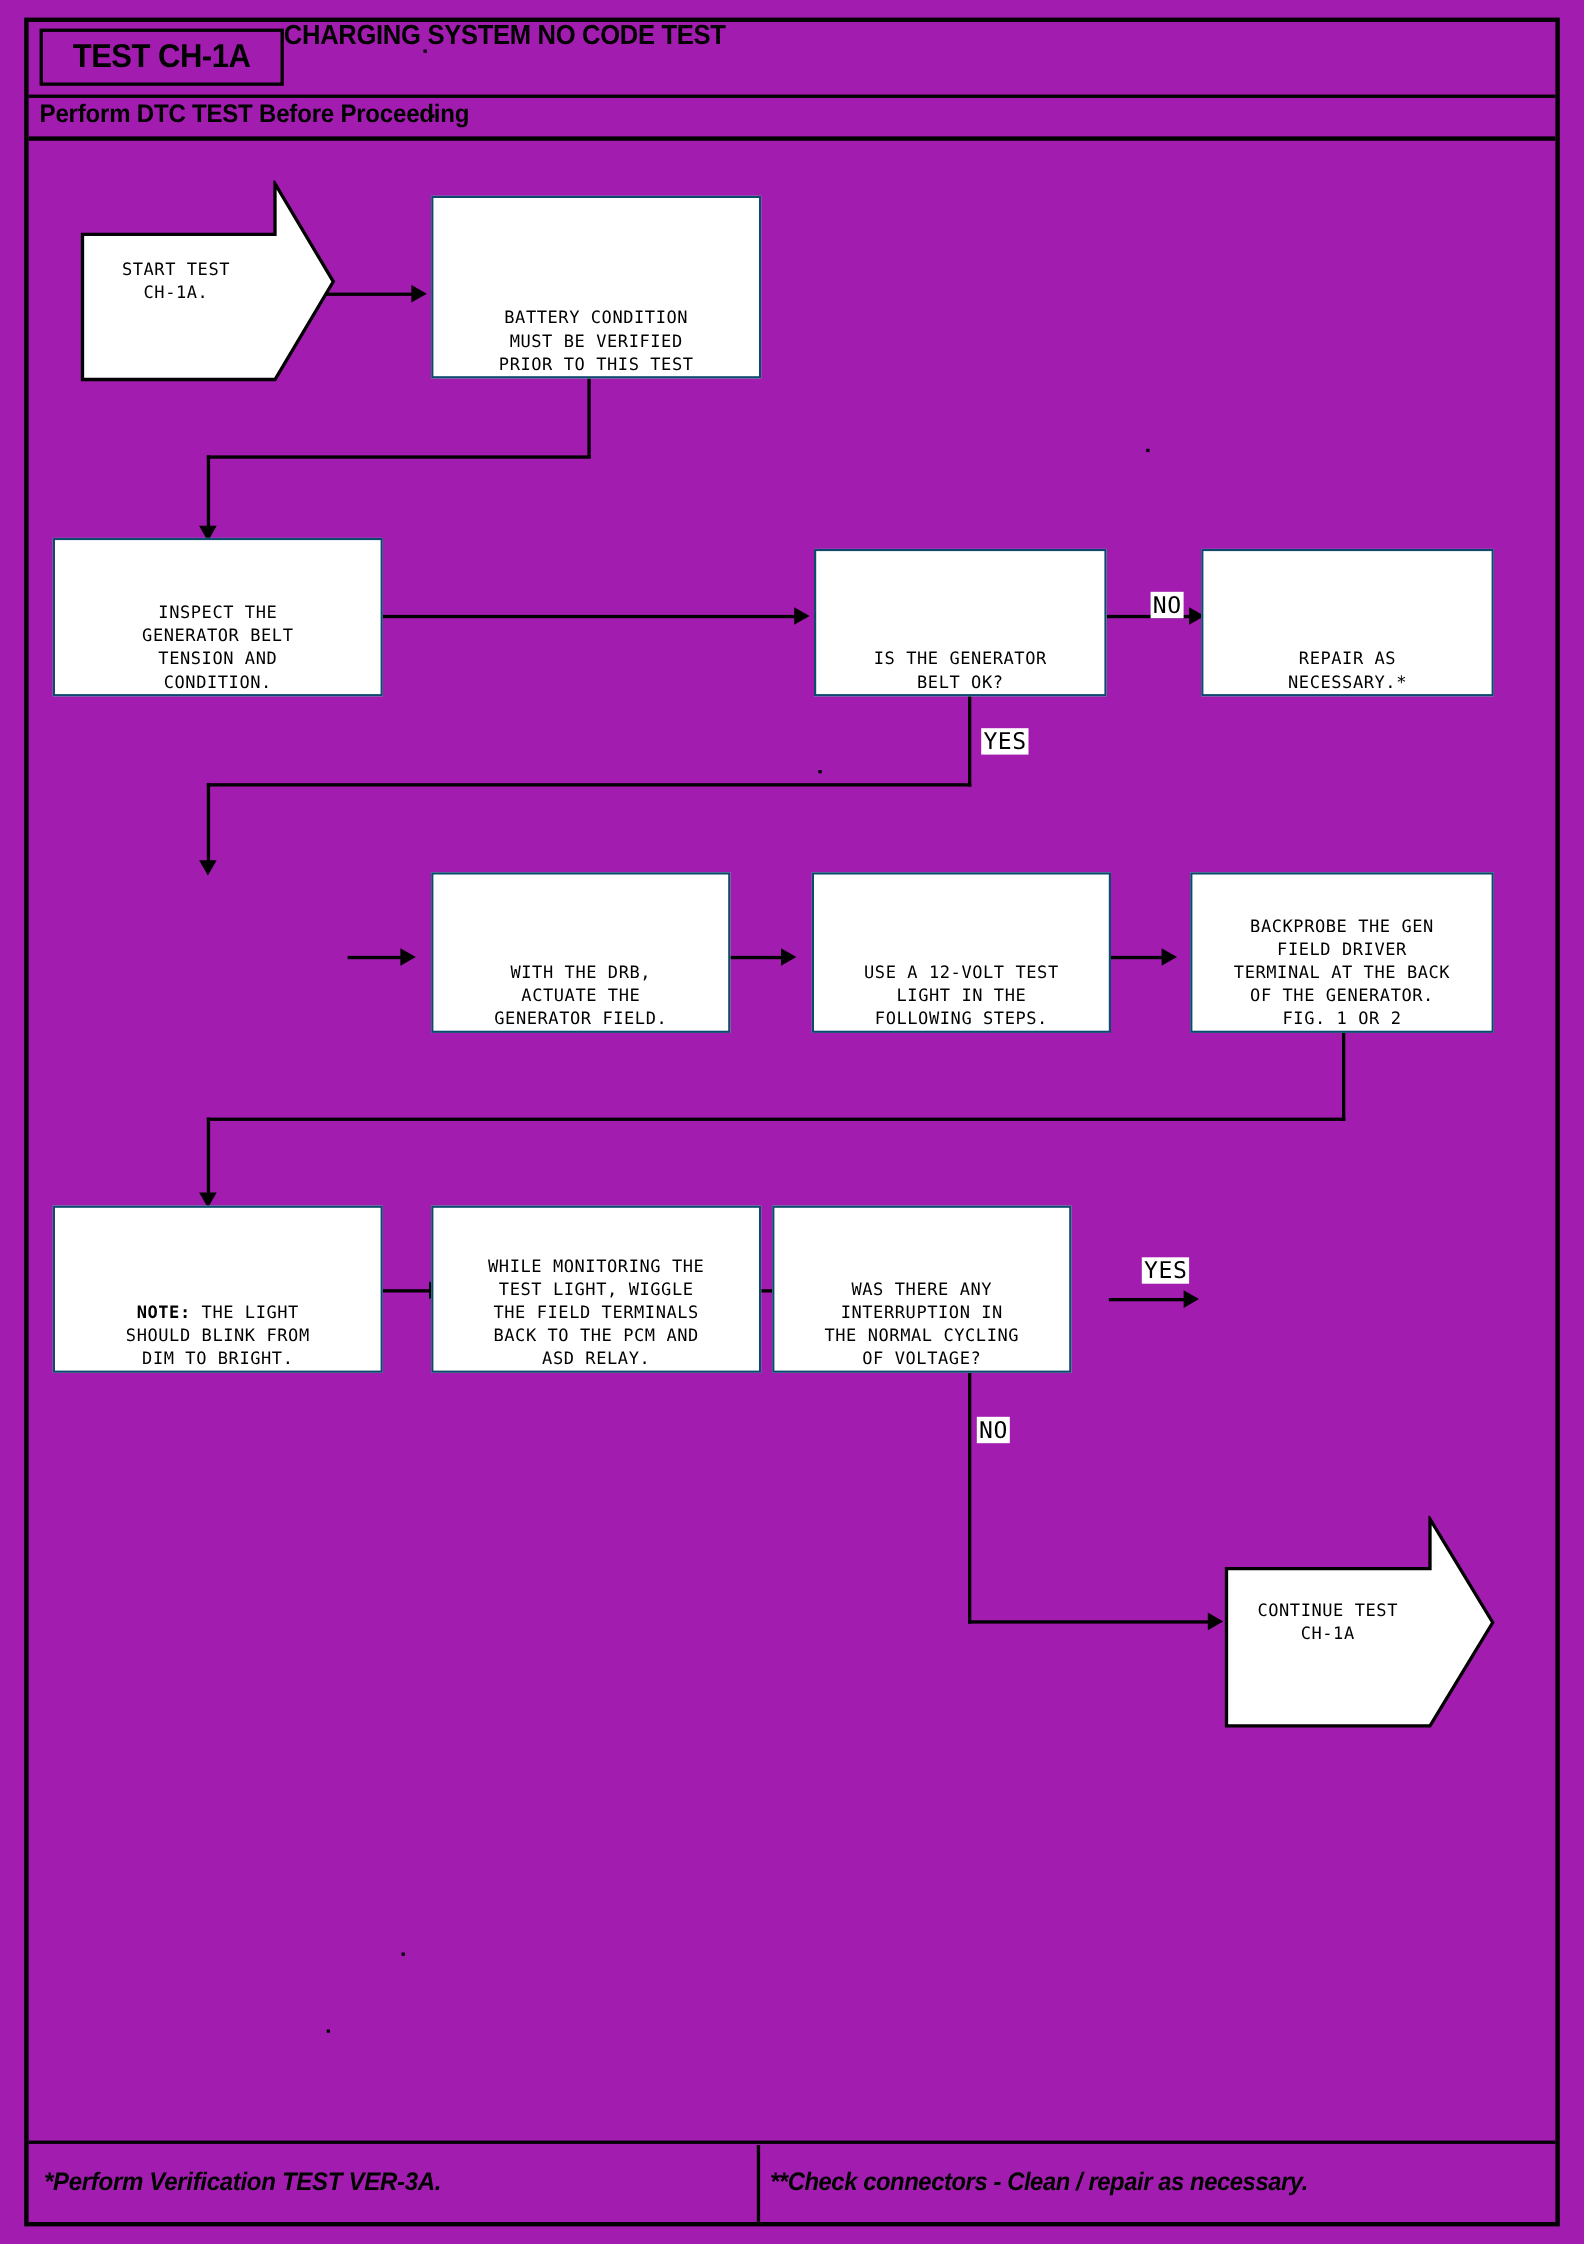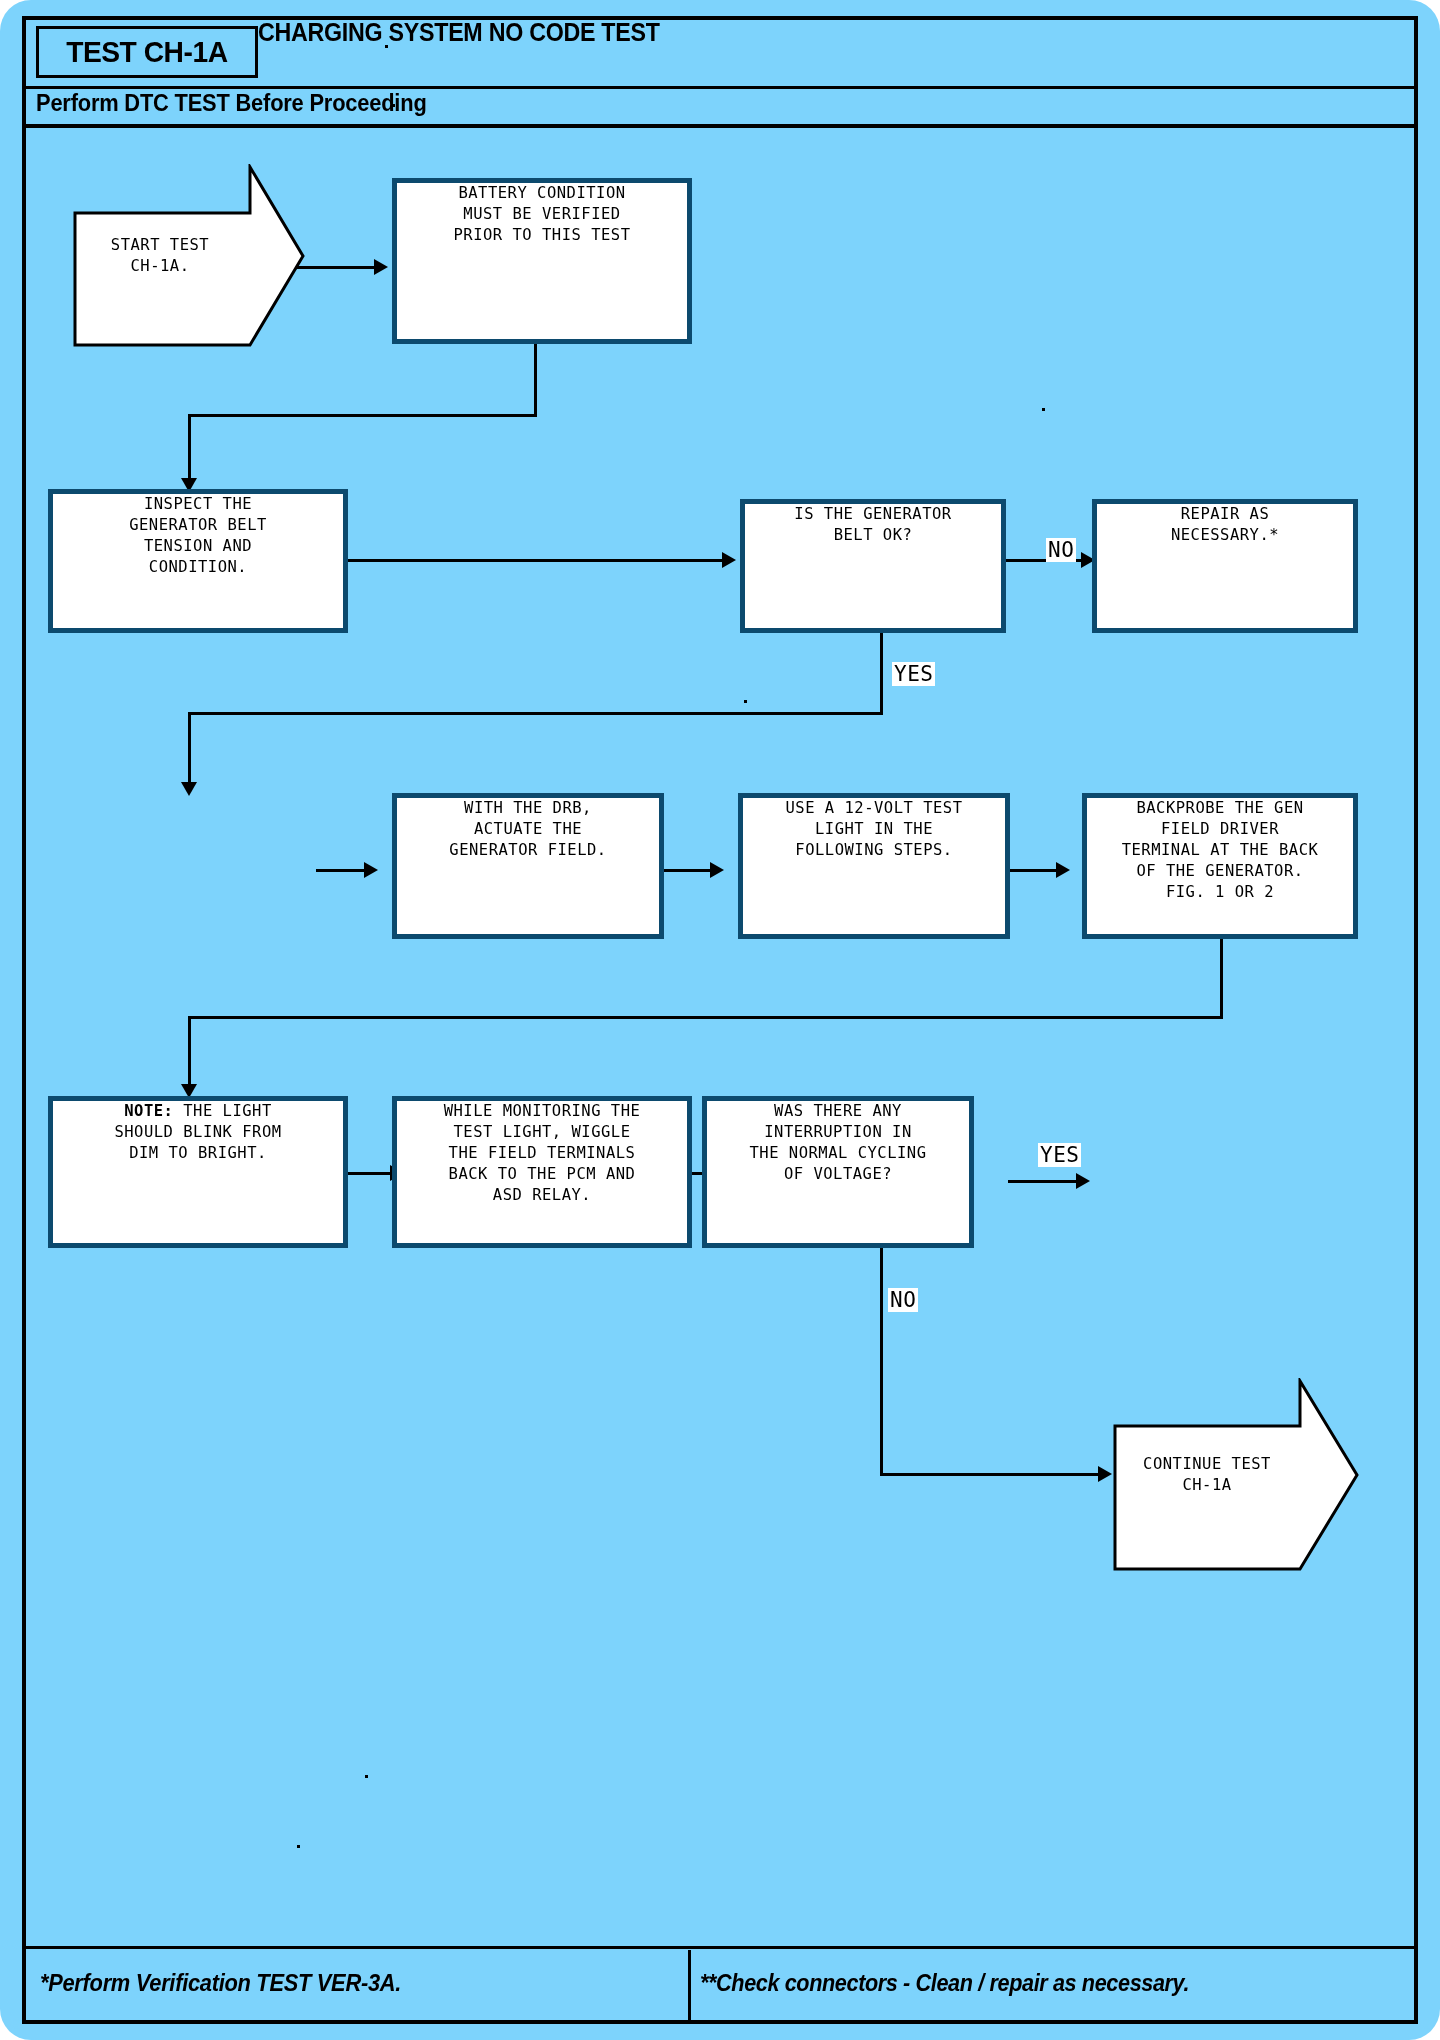--- a/index.html
+++ b/index.html
@@ -5,23 +5,22 @@
   html,body{margin:0;padding:0;background:#ffffff;}
   body{
     width:1440px;height:2040px;
     font-family:"Liberation Sans", sans-serif;
     color:#000;
     -webkit-font-smoothing:none;
   }
   #page{
     position:relative;
     width:1440px;height:2040px;
-    background:#7dd3fc;
-    box-sizing:border-box;
-    border-radius:31px;
+    background:#a21caf;
+    box-sizing:border-box;
   }
   
   .outer-frame{
     position:absolute;
     left:22px;top:16px;
     width:1396px;height:2008px;
     border:4px solid #000;
     box-sizing:border-box;
   }
   
@@ -101,24 +100,24 @@
     left:700px;top:1970px;
     font-size:23px;font-weight:bold;font-style:italic;
     letter-spacing:-0.4px;
     transform:scaleX(0.94);
     transform-origin:left center;
     white-space:nowrap;
   }
   
   .node{
     position:absolute;
-    border:5px solid #0c4a6e;
+    border:2px solid #0c4a6e;
     box-sizing:border-box;
     display:flex;
-    align-items:flex-start;
+    align-items:flex-end;
     justify-content:center;
     background:#fff;
     z-index:3;
   }
   .node .txt{
     font-family:"DejaVu Sans Mono", monospace;
     font-size:15.5px;
     line-height:21px;
     text-align:center;
     letter-spacing:0.5px;

